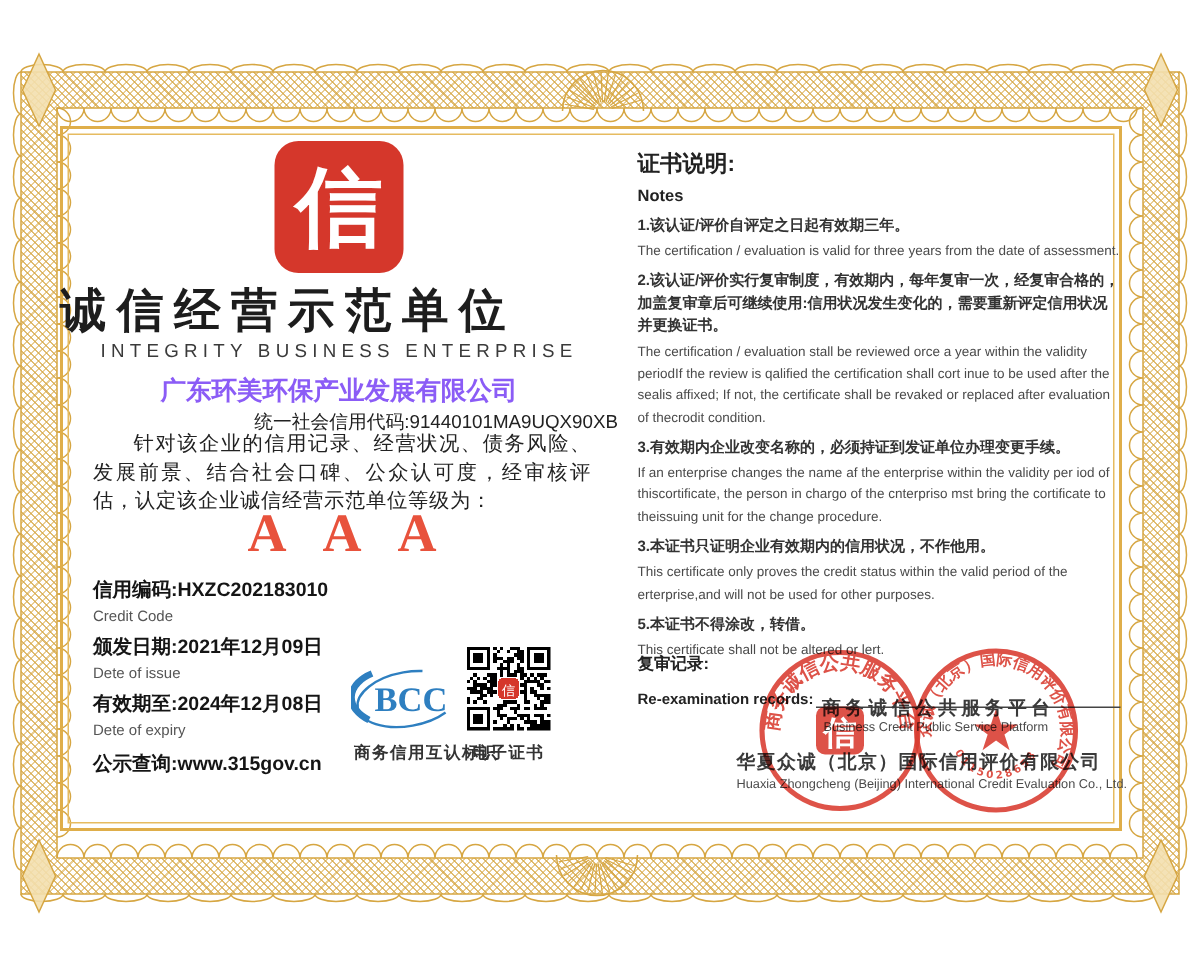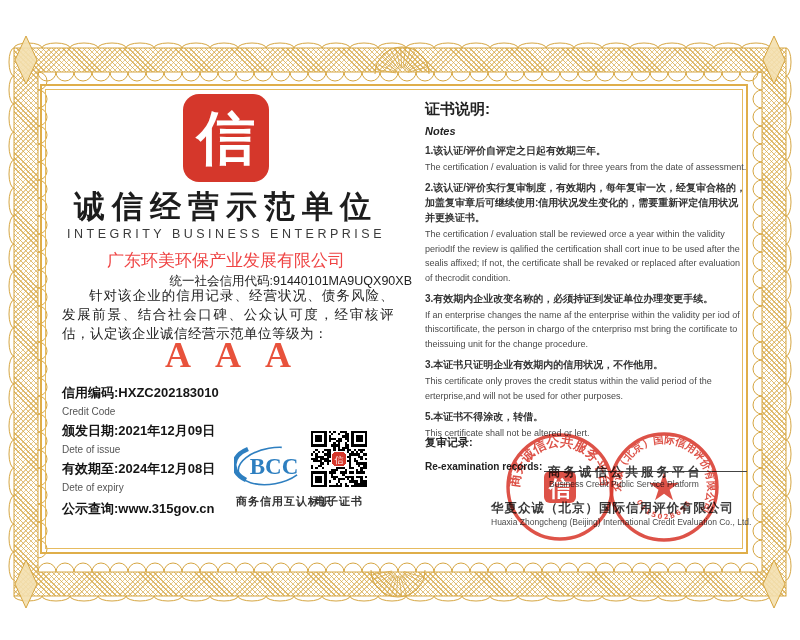--- a/index.html
+++ b/index.html
@@ -9,42 +9,42 @@
   .band,.band2{position:absolute;left:14px;top:48px;width:772px;height:548px;box-sizing:border-box;
         border:24px solid transparent;pointer-events:none;}
   .band{border-image:repeating-linear-gradient(45deg,rgba(214,166,66,.75) 0 1px,rgba(214,166,66,0) 1px 3.6px) 24;}
   .band2{border-image:repeating-linear-gradient(-45deg,rgba(214,166,66,.55) 0 1px,rgba(214,166,66,0) 1px 3.6px) 24;}
   svg.deco{position:absolute;left:0;top:0;pointer-events:none;}
   
   .frame1{position:absolute;left:40px;top:84px;width:708px;height:470px;border:2px solid #dfae4a;box-sizing:border-box;}
   .frame2{position:absolute;left:45px;top:89px;width:698px;height:460px;border:1px solid #e6bb60;box-sizing:border-box;}
   
   .logo-wrap{position:absolute;left:181px;top:92px;width:90px;height:92px;}
-  .cert-title{position:absolute;left:40px;top:186px;width:372px;text-align:center;
+  .cert-title{position:absolute;left:40px;top:186px;width:372px;text-align:left;
         font-family:"Liberation Serif","DejaVu Serif",serif;font-weight:700;font-size:31px;
         letter-spacing:7px;color:#1d1d1d;white-space:nowrap;}
   .cert-sub{position:absolute;left:40px;top:227px;width:372px;text-align:center;font-size:12.5px;
         letter-spacing:3.5px;color:#3a3a3a;white-space:nowrap;}
   .company{position:absolute;left:40px;top:249px;width:372px;text-align:center;font-size:17px;
-        font-weight:400;color:#ef4444;}
+        font-weight:700;color:#8b5cf6;}
   .uscc{position:absolute;left:40px;top:273px;width:372px;text-align:right;font-size:12.5px;color:#222;}
   .statement{position:absolute;left:62px;top:286px;width:332px;font-size:13.5px;line-height:1.42;
         color:#222;text-align:justify;text-indent:2em;letter-spacing:.5px;}
   .grade{position:absolute;left:62px;top:334px;width:332px;text-align:center;
         font-family:"Liberation Serif","DejaVu Serif",serif;font-weight:700;font-size:36px;
         letter-spacing:24px;text-indent:24px;color:#e8523c;}
   .field{position:absolute;left:62px;}
   .field .lab{font-size:13px;font-weight:700;color:#151515;}
   .field .sub{font-size:10px;color:#555;margin-top:4px;}
   .url2{position:absolute;left:128px;top:522px;font-size:13px;color:#1a1a1a;}
   .caption{position:absolute;font-size:11px;font-weight:700;color:#333;text-align:center;letter-spacing:1px;}
   
   .notes{position:absolute;left:425px;top:100px;width:322px;}
   .notes .h-zh{font-size:15px;font-weight:700;color:#222;margin:0 0 6px 0;}
-  .notes .h-en{font-size:11px;font-weight:700;color:#222;margin:0 0 6px 0;font-style:italic;}
+  .notes .h-en{font-size:11px;font-weight:700;color:#222;margin:0 0 6px 0;}
   .note-zh{font-size:10px;font-weight:700;color:#333;line-height:1.5;margin:6px 0 2px 0;}
   .note-en{font-size:9px;color:#4a4a4a;line-height:1.6;margin:0 0 4px 0;}
   .reexam{position:absolute;left:425px;top:405px;width:322px;}
   .reexam .h-zh{font-size:11px;font-weight:700;color:#222;margin-bottom:10px;margin-top:30px;}
   .reexam .line{display:flex;align-items:flex-end;font-size:10px;font-weight:700;color:#222;}
   .reexam .fill-line{flex:1;border-bottom:1px solid #444;height:11px;margin-left:2px;}
   
   .printed{position:absolute;white-space:nowrap;color:#3a3a3a;}
   .p1{left:548px;top:464px;font-size:12.5px;font-weight:700;letter-spacing:3px;}
   .p2{left:549px;top:479px;font-size:8.5px;color:#4a4a4a;}

